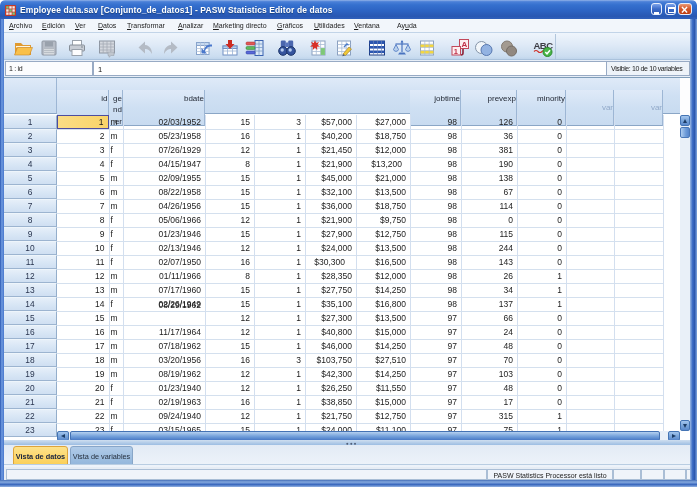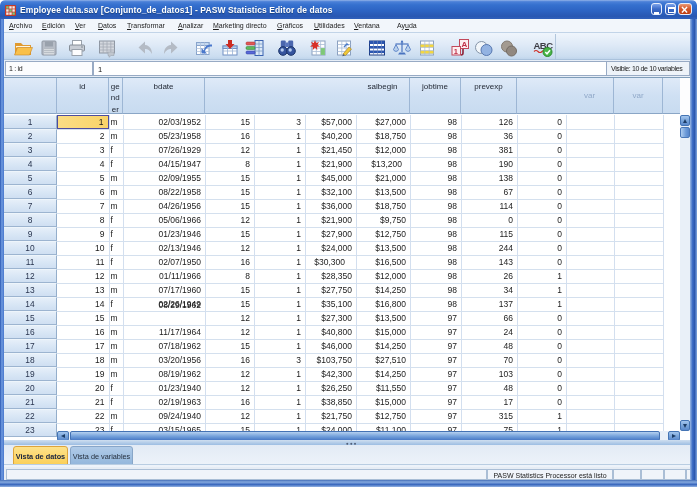--- a/index.html
+++ b/index.html
@@ -31,23 +31,23 @@
 #refbar{left:4px;top:60px;width:686px;height:17px;background:#e7eef7}
 #refcell{position:absolute;left:1px;top:1px;width:88px;height:15px;background:#fbfcfe;
  border:1px solid #98aac4;font-size:7px;color:#222;padding:3px 0 0 3px;letter-spacing:-.3px}
 #refedit{position:absolute;left:89px;top:1px;width:514px;height:15px;background:#fff;
  border:1px solid #98aac4;font-size:7.5px;color:#111;padding:3px 0 0 4px}
 #visbox{position:absolute;left:602px;top:1px;width:84px;height:15px;background:#eef3f9;
  border:1px solid #98aac4;font-size:7px;color:#222;padding:3px 0 0 4px;letter-spacing:-.38px;white-space:nowrap}
 
 #grid{left:4px;top:77px;width:686px;height:363px;background:#fff;overflow:hidden;
  border-top:1px solid #7f9db9}
-.hcell{position:absolute;top:0;height:36px;background:linear-gradient(180deg,#dfeaf8 0%,#cfe0f3 50%,#c8dbf0 100%);
+.hcell{position:absolute;top:12px;height:36px;background:linear-gradient(180deg,#dfeaf8 0%,#cfe0f3 50%,#c8dbf0 100%);
  border-right:1px solid #9db6d4;border-bottom:1px solid #8aa6c6;
- font-size:8px;color:#1e2430;text-align:center;padding-top:2.5px;line-height:11.8px}
+ font-size:8px;color:#1e2430;text-align:right;padding-top:2.5px;line-height:11.8px}
 .hvar{color:#91a9c9;padding-top:12px}
 .rowhdr{position:absolute;left:0;width:53px;height:14px;
  background:linear-gradient(180deg,#e6eff9 0%,#d8e6f5 55%,#cfdff2 100%);
  border-right:1px solid #94aecb;border-bottom:1px solid #9cb4d0;border-top:1px solid #eef5fb;
  font-size:8.4px;color:#2a3650;text-align:center;line-height:12px}
 .vl{position:absolute;width:1px;background:#d3dfef}
 .hl{position:absolute;height:1px;background:#d4e0ee;left:53px}
 .dc{position:absolute;height:14px;font-size:8.5px;color:#1b1b1b;line-height:14px;white-space:nowrap}
 .r{text-align:right}
 #selcell{position:absolute;background:linear-gradient(90deg,#fbdd85,#f9d469);border:1.5px solid #4d4d9e;
@@ -238,23 +238,23 @@
       <div id="refedit">1</div>
       <div id="visbox">Visible: 10 de 10 variables</div>
     </div>
 <div class="ab" id="grid">
 <div class="ab" style="left:0;top:0;width:676px;height:36px;background:linear-gradient(180deg,#dfeaf8,#cfe0f3 50%,#c8dbf0);border-bottom:1px solid #8aa6c6"></div>
 <div class="ab" style="left:676px;top:0;width:10px;height:37px;background:#fdfdfe"></div>
 <div class="ab" style="left:0;top:0;width:53px;height:36px;background:linear-gradient(180deg,#dfeaf8,#cfe0f3 50%,#c8dbf0);border-right:1px solid #9db6d4;border-bottom:1px solid #8aa6c6"></div>
 <div class="hcell" style="left:53px;width:51.5px">id</div>
 <div class="hcell" style="left:104.5px;width:14.5px">ge<br>nd<br>er</div>
 <div class="hcell" style="left:119px;width:82px">bdate</div>
-<div class="hcell" style="left:352px;width:54px">salbegin</div>
 <div class="hcell" style="left:406px;width:51px">jobtime</div>
 <div class="hcell" style="left:457px;width:56px">prevexp</div>
+<div class="hcell" style="left:513px;width:49px">minority</div>
 <div class="hcell hvar" style="left:562px;width:48px">var</div>
 <div class="hcell hvar" style="left:610px;width:49px">var</div>
 <div class="hl" style="top:51px;width:606px"></div>
 <div class="hl" style="top:65px;width:606px"></div>
 <div class="hl" style="top:79px;width:606px"></div>
 <div class="hl" style="top:93px;width:606px"></div>
 <div class="hl" style="top:107px;width:606px"></div>
 <div class="hl" style="top:121px;width:606px"></div>
 <div class="hl" style="top:135px;width:606px"></div>
 <div class="hl" style="top:149px;width:606px"></div>

